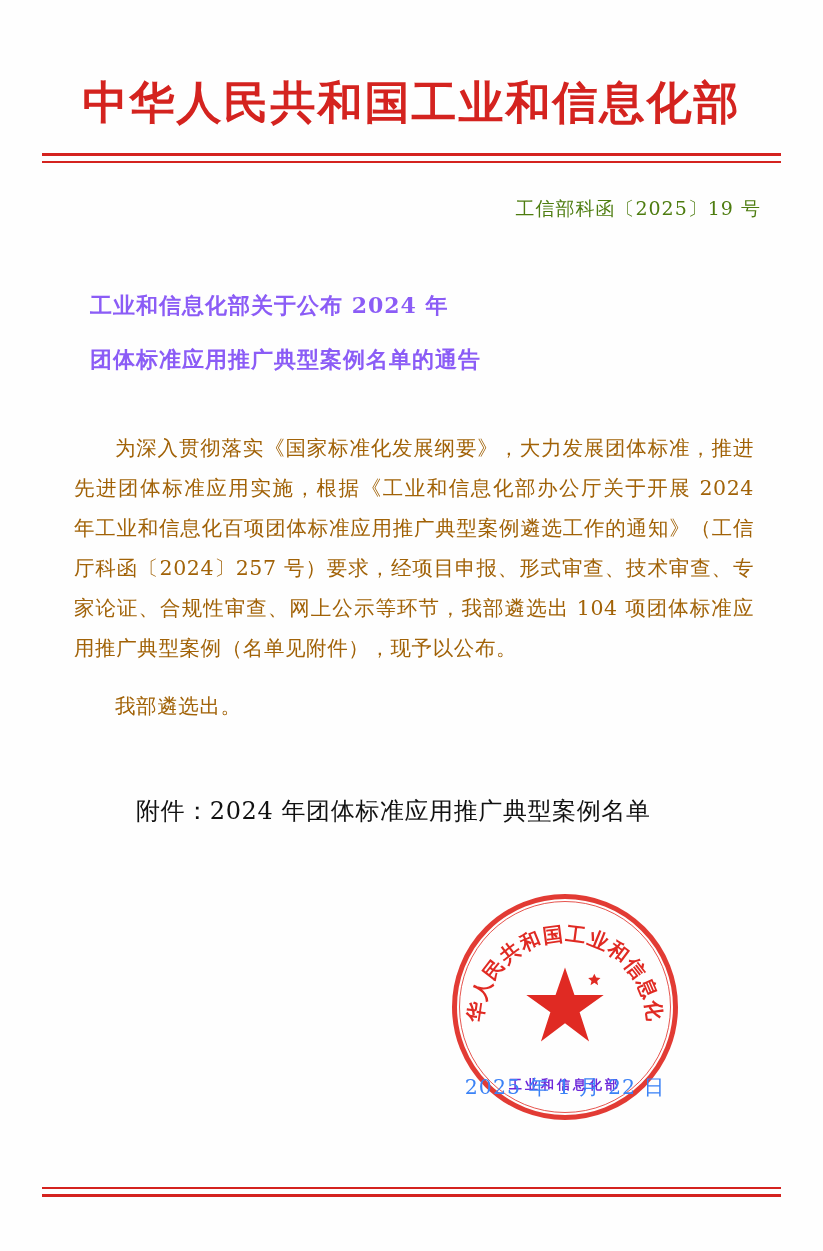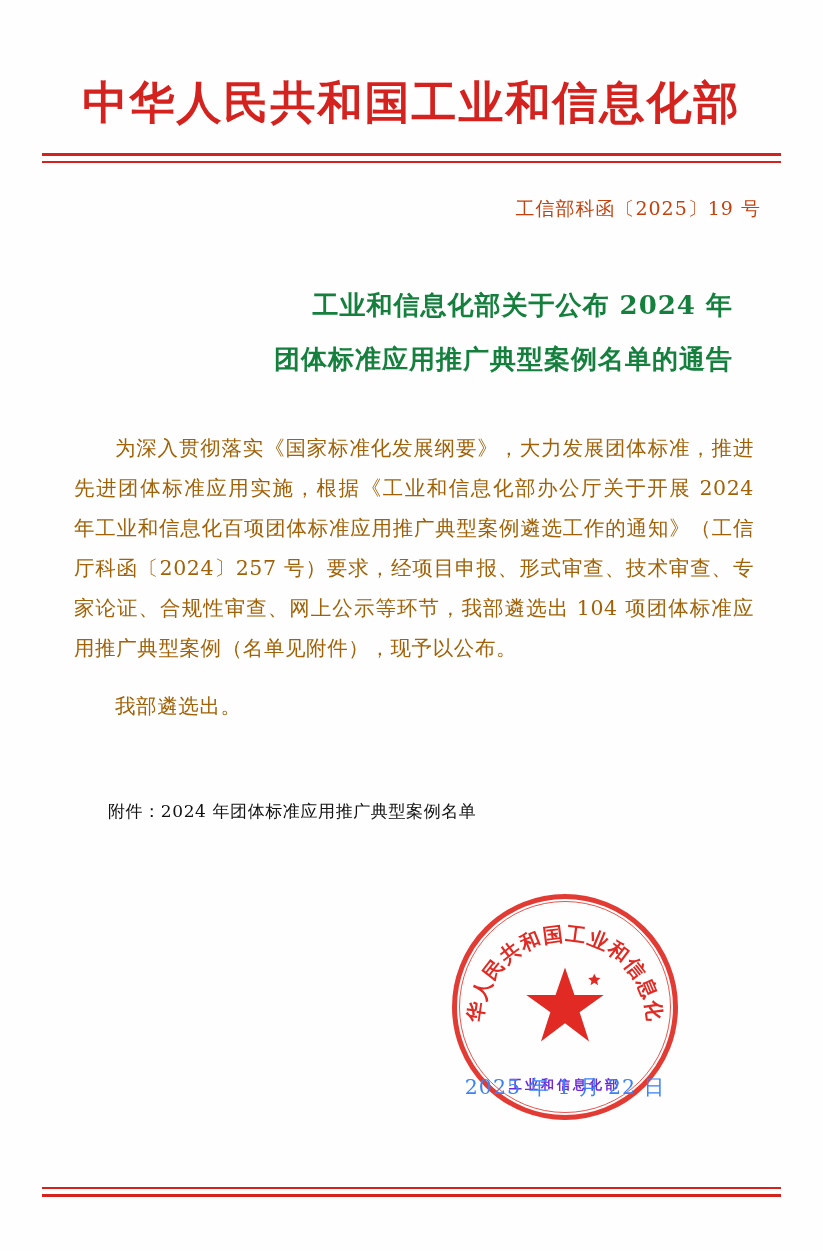--- a/index.html
+++ b/index.html
@@ -57,36 +57,36 @@
     background: #d4231f;
   }
 
   
   .docnum {
     position: absolute;
     top: 196px;
     right: 62px;
     font-size: 19px;
     letter-spacing: 1px;
-    color: #c2410c;
+    color: #4d7c0f;
     font-family: "DejaVu Serif", "Liberation Serif", serif;
   }
 
   
   .doc-title {
     position: absolute;
     top: 278px;
     left: 90px;
     right: 90px;
-    text-align: right;
-    font-weight: bold;
-    font-size: 26px;
+    text-align: left;
+    font-weight: bold;
+    font-size: 22px;
     line-height: 54px;
     letter-spacing: 1px;
-    color: #15803d;
+    color: #8b5cf6;
   }
   .doc-title .line {
     display: block;
   }
 
   
   .body-text {
     position: absolute;
     top: 428px;
     left: 74px;
@@ -100,23 +100,23 @@
   .body-text p {
     margin: 0 0 8px 0;
     text-indent: 2em;
   }
   .body-text p.no-indent-gap {
     margin-top: 18px;
   }
   .attach {
     position: absolute;
     top: 792px;
-    left: 74px;
+    left: 88px;
     width: 690px;
-    font-size: 17px;
+    font-size: 24px;
     line-height: 38px;
     letter-spacing: 0.6px;
     text-indent: 2em;
   }
 
   
   .seal-wrap {
     position: absolute;
     top: 894px;
     left: 452px;

